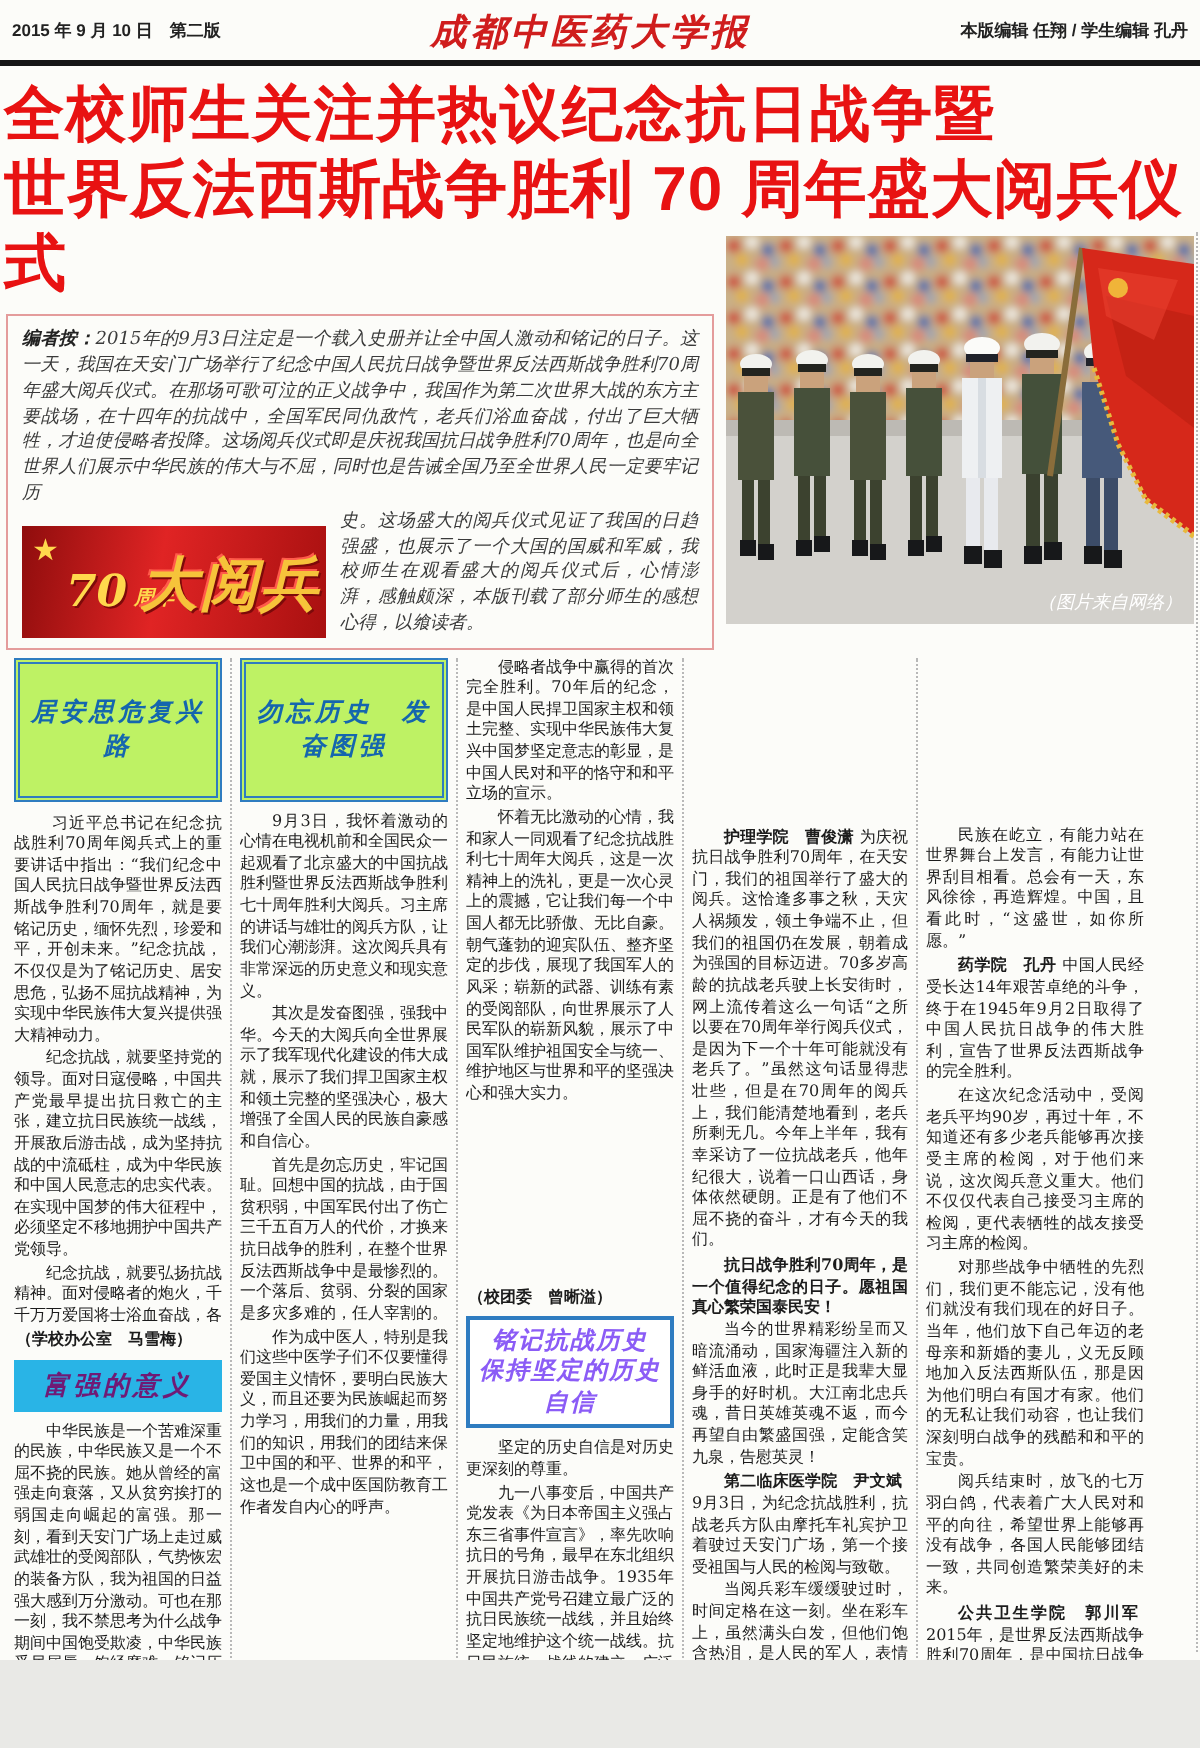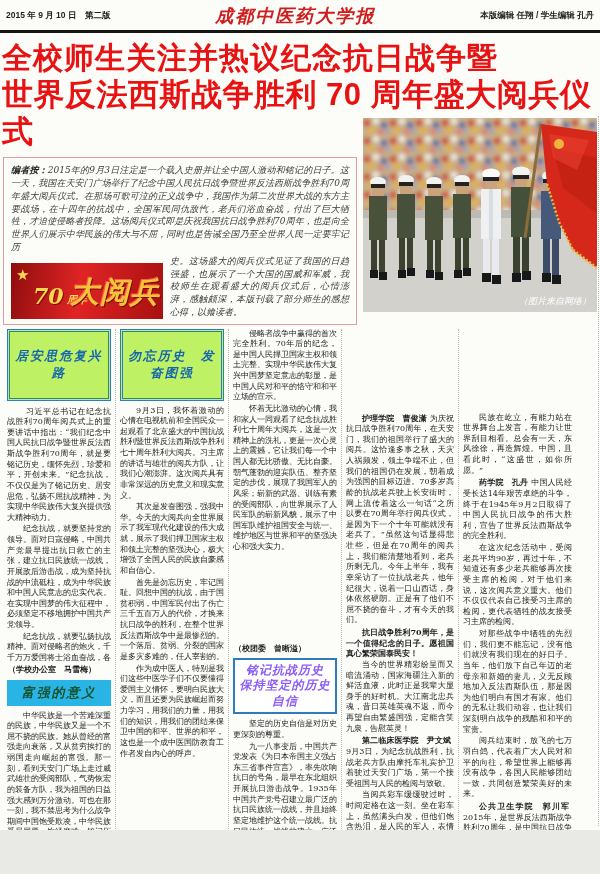--- a/index.html
+++ b/index.html
@@ -39,21 +39,21 @@
   .c1,.c2,.c3,.c4{border-right:1px dotted #b8b8b8;}
   .para{font-size:8px;line-height:1.33;text-align:justify;text-indent:2em;margin:0 0 1px;}
   .para.strong{font-weight:bold;}
   .plead{font-weight:bold;margin-right:3px;}
   .byline{font-size:8px;font-weight:bold;margin:2px 1px 3px;}
   .clip{overflow:hidden;}
   .hbox{border:3px double #2e7cc0;color:#1566ae;text-align:center;font-weight:bold;font-style:italic;
         font-size:12.5px;letter-spacing:2px;padding:16px 0;margin:0 0 5px;background:#bef264;}
   .hbox2{border:2px solid #2e7cc0;color:#8b5cf6;text-align:center;font-weight:bold;font-style:italic;
          font-size:12px;letter-spacing:1px;padding:3px 0;margin:4px 0 5px;background:#fff;line-height:1.3;}
-  .hbar{background:#29b4e6;color:#14532d;text-align:center;font-weight:bold;font-style:italic;
+  .hbar{background:#29b4e6;color:#701a75;text-align:center;font-weight:bold;font-style:italic;
         font-size:13px;letter-spacing:2px;padding:4px 0;margin:5px 0;}
 </style>
 </head>
 <body>
 
 <div class="page">
 
   <div class="hdr">
     <span class="hdr-small">2015 年 9 月 10 日　第二版</span>
     <span class="masthead">成都中医药大学报</span>

